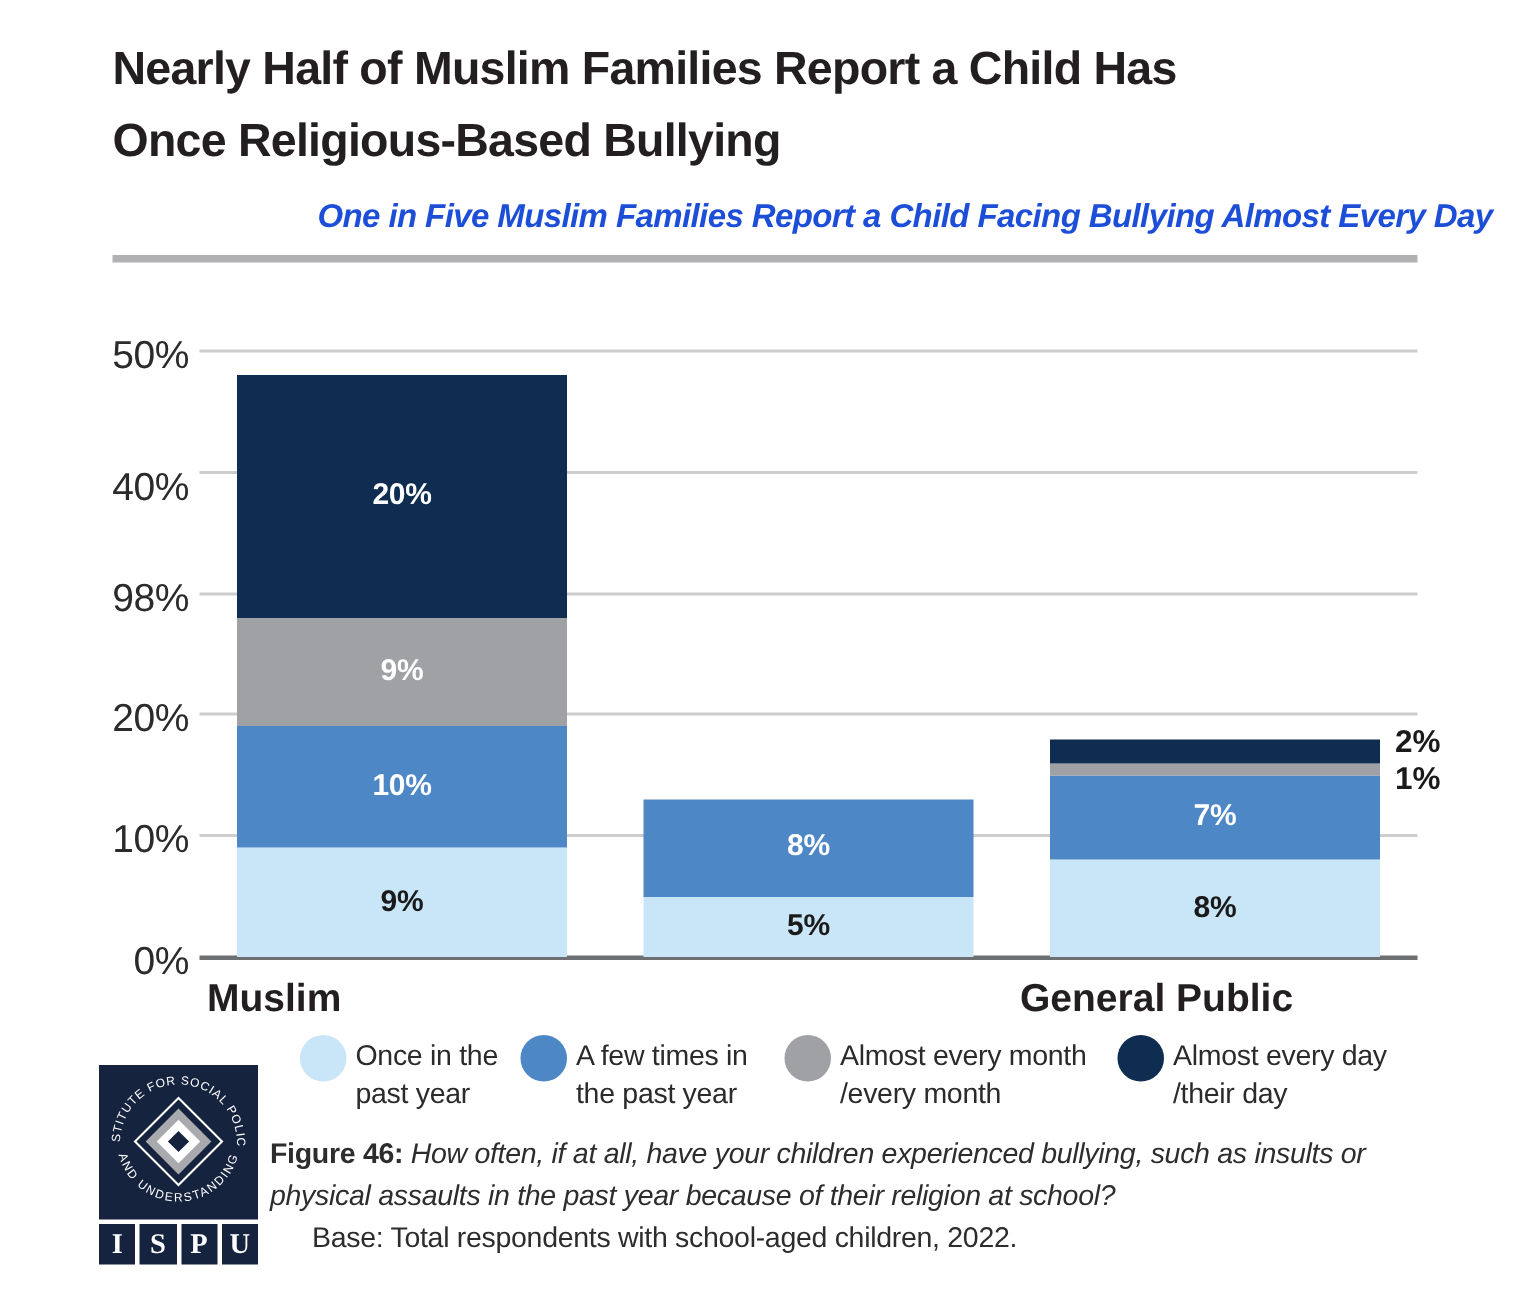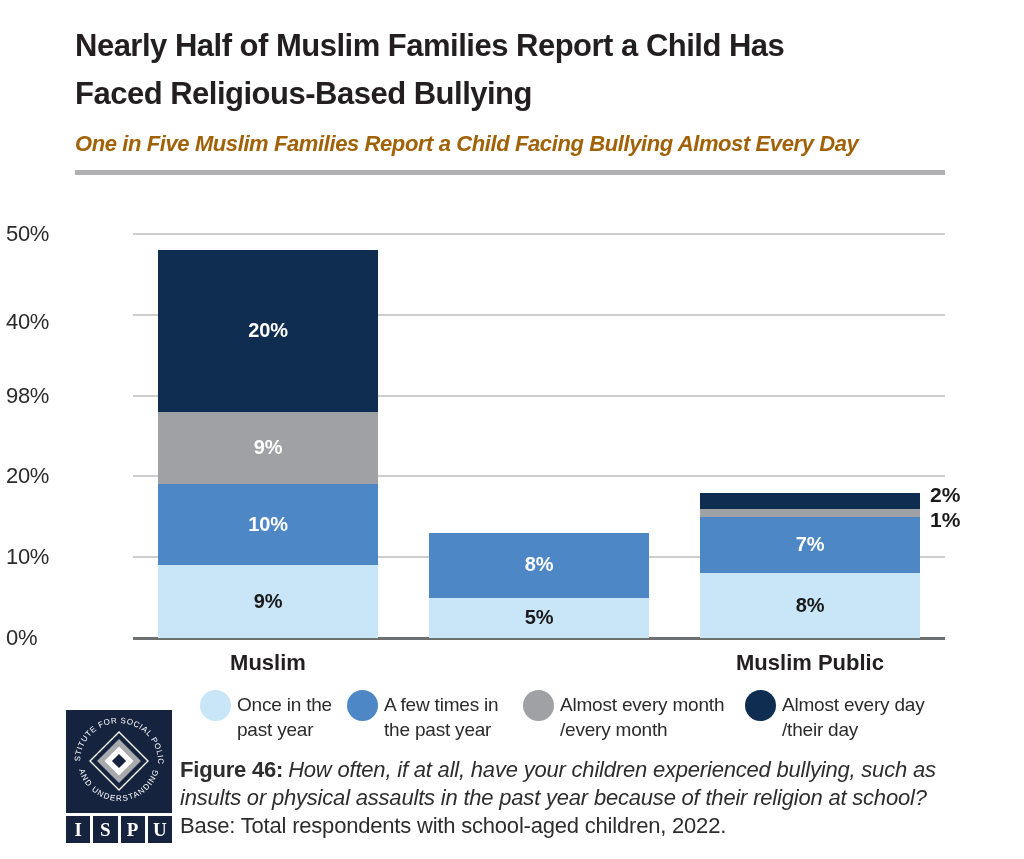--- a/index.html
+++ b/index.html
@@ -3,72 +3,72 @@
 <meta charset="utf-8">
 <style>
   html,body{margin:0;padding:0;background:#ffffff;}
   body{font-family:"Liberation Sans","DejaVu Sans",sans-serif;color:#231f20;}
   #page{position:relative;width:1024px;height:859px;background:#fff;overflow:hidden;}
 
   
   #title{position:absolute;left:75px;top:22px;width:880px;
          font-size:31px;font-weight:700;line-height:48px;letter-spacing:-0.5px;color:#231f20;}
   #subtitle{position:absolute;left:75px;top:131px;width:920px;white-space:nowrap;
-            font-size:22px;font-weight:700;font-style:italic;letter-spacing:-0.4px;color:#a16207;}
+            font-size:22px;font-weight:700;font-style:italic;letter-spacing:-0.4px;color:#1d4ed8;text-align:right;}
   #divider{position:absolute;left:75px;top:170px;width:870px;height:5px;background:#b1b1b3;}
 
   
   #chart{position:absolute;left:0;top:210px;width:1024px;height:475px;}
   .gridline{position:absolute;left:133px;width:812px;height:2px;background:#cdcdcd;}
   .gridline.axis{height:3px;background:#6e6f71;}
-  .ytick{position:absolute;width:120px;right:898px;text-align:left;
-         font-size:22px;color:#2b2b2b;letter-spacing:-0.3px;}
+  .ytick{position:absolute;width:120px;right:898px;text-align:right;
+         font-size:26px;color:#2b2b2b;letter-spacing:-0.3px;}
   .bar-seg{position:absolute;width:220px;}
   .seg-label{position:absolute;width:220px;text-align:center;
              font-size:20px;font-weight:700;letter-spacing:-0.2px;}
   .out-labels{position:absolute;}
   .out-label{height:25px;line-height:25px;font-size:21px;font-weight:700;color:#1a1a1a;}
-  .cat-label{position:absolute;width:260px;text-align:center;top:440px;
-             font-size:22px;font-weight:700;color:#231f20;}
+  .cat-label{position:absolute;width:260px;text-align:left;top:440px;
+             font-size:26px;font-weight:700;color:#231f20;}
 
   
   #legend{position:absolute;left:0;top:688px;width:1024px;height:62px;}
   .legend-item{position:absolute;top:0;}
   .legend-swatch{position:absolute;top:2px;left:0;width:31px;height:31px;border-radius:50%;}
   .legend-text{position:absolute;left:37px;top:4px;font-size:19px;line-height:25px;
                color:#2b2b2b;white-space:nowrap;letter-spacing:-0.2px;}
   .legend-item:nth-child(1){left:200px;}
   .legend-item:nth-child(2){left:347px;}
   .legend-item:nth-child(3){left:523px;}
   .legend-item:nth-child(4){left:745px;}
 
   
   #caption{position:absolute;left:180px;top:756px;width:768px;
-           font-size:22px;line-height:28px;color:#2d2d2d;letter-spacing:-0.2px;}
+           font-size:19px;line-height:28px;color:#2d2d2d;letter-spacing:-0.2px;}
   #caption .fig-label{font-weight:700;margin-right:5px;}
   #caption .fig-q{font-style:italic;}
-  #caption .fig-base{font-style:normal;}
+  #caption .fig-base{font-style:normal;margin-left:28px;}
 
   
   #logo{position:absolute;left:66px;top:710px;width:106px;}
   #logo-square{position:relative;width:106px;height:103px;background:#16233f;}
   #logo-row{margin-top:3px;display:flex;width:106px;height:27px;}
   .logo-cell{flex:1;background:#16233f;display:flex;align-items:center;justify-content:center;
              font-family:"Liberation Serif","DejaVu Serif",serif;font-weight:700;
              font-size:19px;color:#fff;}
   .logo-cell + .logo-cell{margin-left:3px;}
 </style>
 </head>
 <body>
 
 <div id="page">
 
   <div id="title">
     <div>Nearly Half of Muslim Families Report a Child Has</div>
-    <div>Faced Religious-Based Bullying</div>
+    <div>Once Religious-Based Bullying</div>
   </div>
 
   <div id="subtitle">One in Five Muslim Families Report a Child Facing Bullying Almost Every Day</div>
 
   <div id="divider"></div>
 
   <div id="chart">
       <div class="gridline axis" style="top: 427px;"></div>
       <div class="ytick" style="top: 415px;">0%</div>
       <div class="gridline" style="top: 346.2px;"></div>
@@ -97,21 +97,21 @@
       <div class="bar-seg" style="left: 700px; top: 363.36px; height: 64.64px; background: rgb(201, 229, 248);"></div>
       <div class="seg-label" style="left: 700px; top: 383.68px; color: rgb(26, 26, 26);">8%</div>
       <div class="bar-seg" style="left: 700px; top: 306.8px; height: 56.56px; background: rgb(78, 135, 197);"></div>
       <div class="seg-label" style="left: 700px; top: 323.08px; color: rgb(255, 255, 255);">7%</div>
       <div class="bar-seg" style="left: 700px; top: 298.72px; height: 8.08px; background: rgb(159, 161, 164);"></div>
       <div class="bar-seg" style="left: 700px; top: 282.56px; height: 16.16px; background: rgb(14, 45, 80);"></div>
       <div class="out-labels" style="left: 930px; top: 271.7px;">
         <div class="out-label">2%</div>
         <div class="out-label">1%</div>
       </div>
-      <div class="cat-label" style="left: 680px;">Muslim Public</div>
+      <div class="cat-label" style="left: 680px;">General Public</div>
     </div>
 
   <div id="legend">
     <div class="legend-item">
       <span class="legend-swatch" style="background: rgb(201, 229, 248);"></span>
       <span class="legend-text">
         <span>Once in the</span><br>
         <span>past year</span>
       </span>
     </div>

